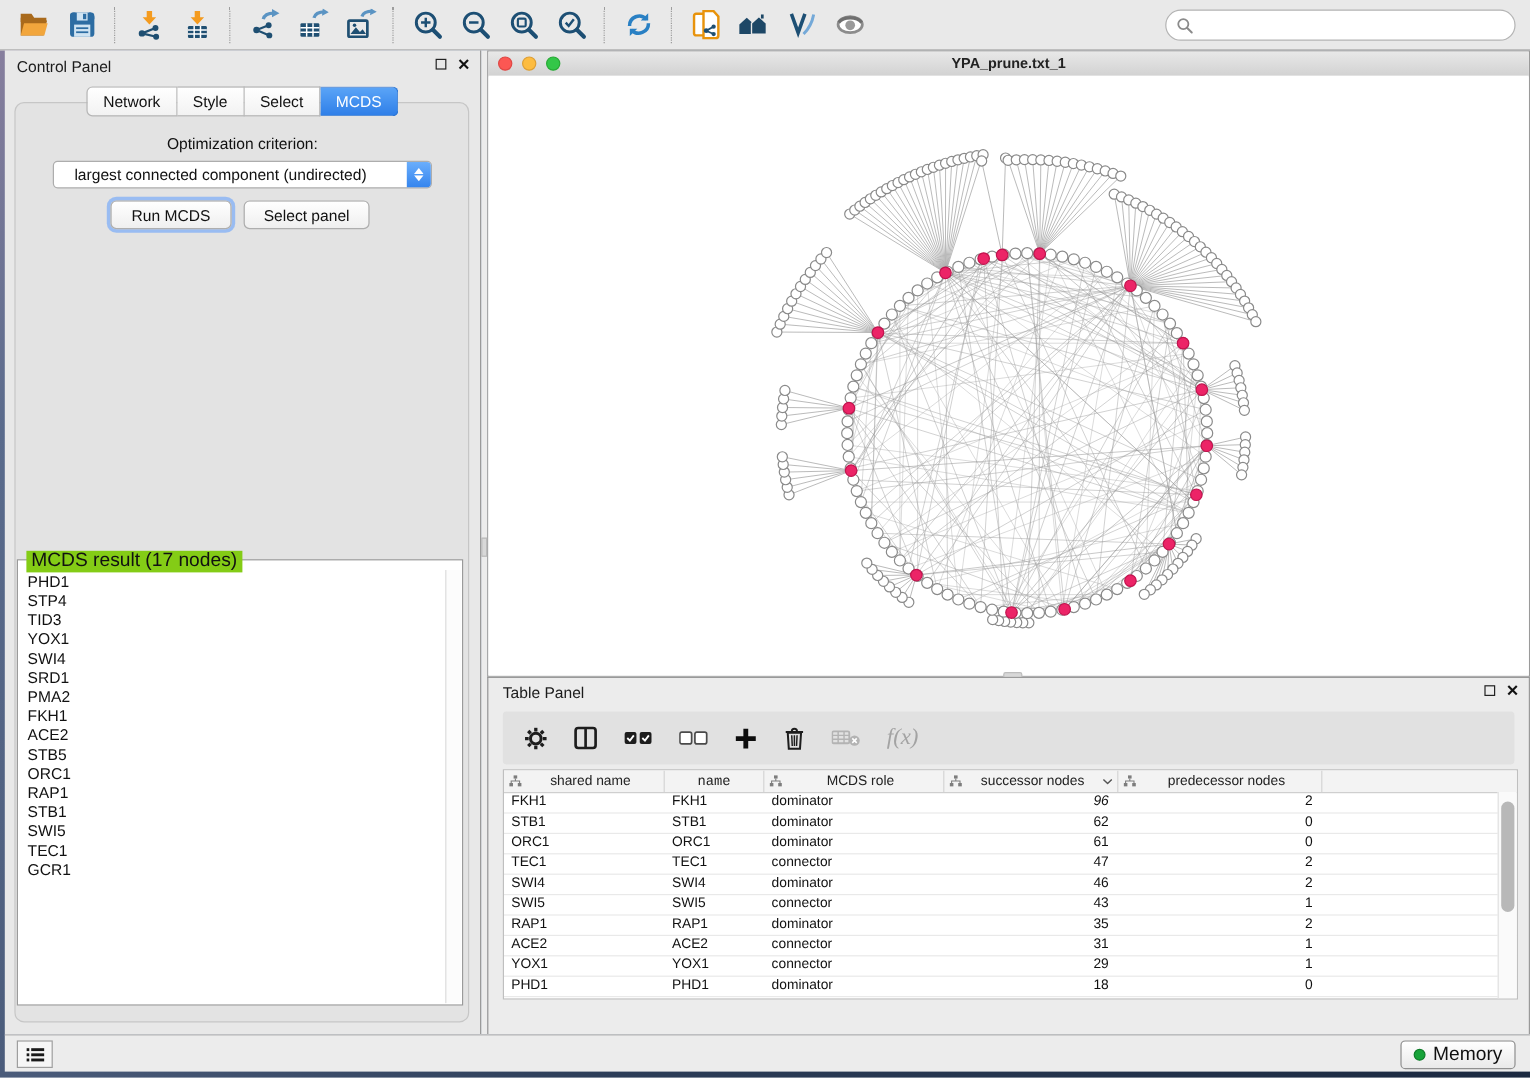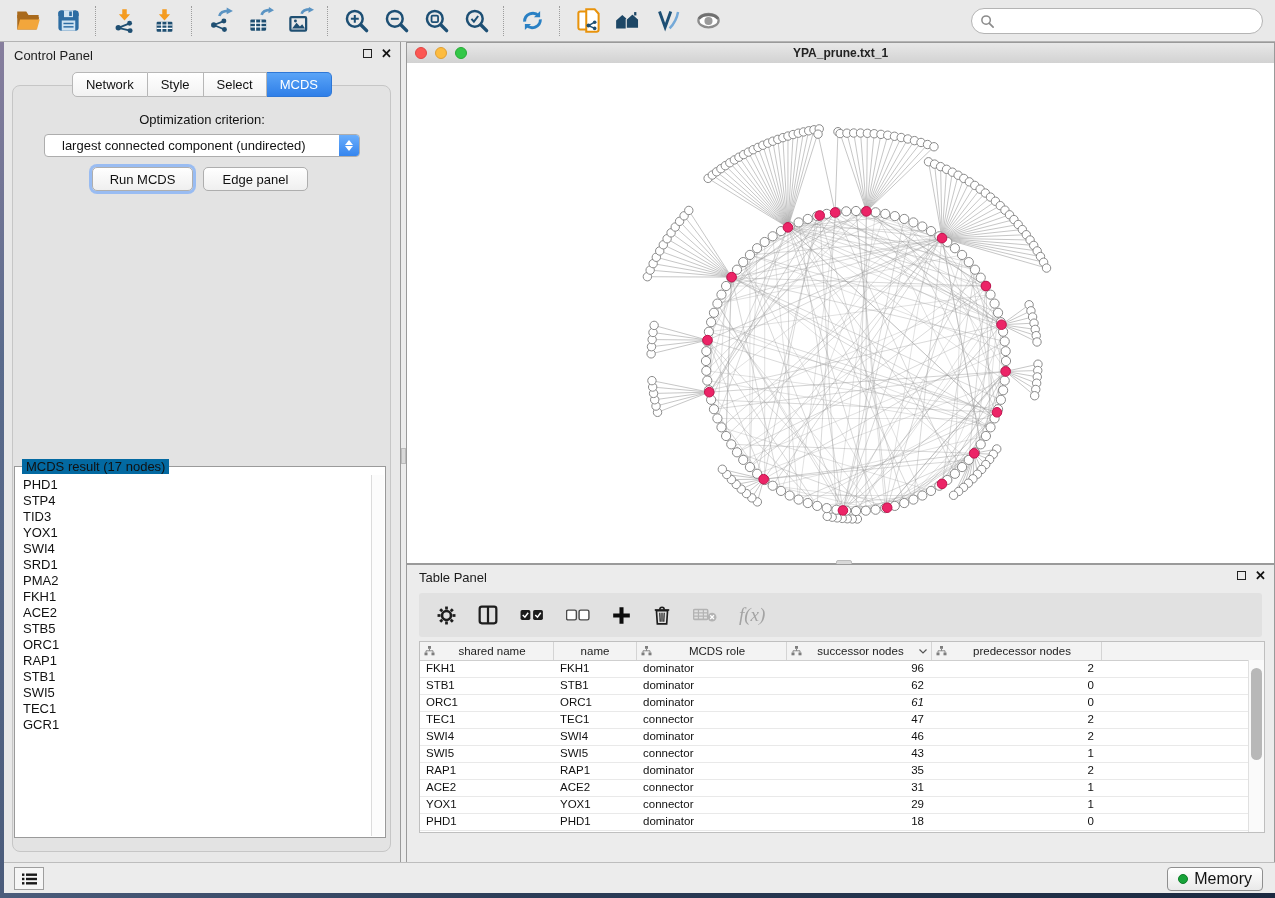--- a/index.html
+++ b/index.html
@@ -39,21 +39,21 @@
   #criterion-select .sel-text{flex:1;font-size:13px;color:#111;padding-left:17px;white-space:nowrap}
   #criterion-select .stepper{width:20px;height:21px;background:linear-gradient(#6aaefc,#3585ee);
     border-radius:0 3px 3px 0;display:flex;flex-direction:column;align-items:center;justify-content:center;gap:1px}
   .stepper svg{display:block}
   .btn{font-size:13px;color:#111;background:linear-gradient(#ffffff,#efefef);
     border:1px solid #aeaeae;border-radius:5px;height:24px;display:flex;align-items:center;justify-content:center;z-index:2;box-sizing:border-box}
   #run-btn{position:absolute;left:88px;top:125px;width:101px;box-shadow:0 0 0 3px rgba(92,156,255,.55)}
   #closepanel-btn{position:absolute;left:199px;top:125px;width:105px}
   #mcds-fieldset{position:absolute;left:10px;top:424px;width:372px;height:372px;background:#fff;
     border:1px solid #9a9a9a;z-index:2;margin:0;padding:0;box-sizing:border-box}
-  #mcds-legend{position:absolute;left:7px;top:-8px;background:#0369a1;padding:0 4px;font-size:13px;color:#111}
+  #mcds-legend{position:absolute;left:7px;top:-8px;background:#84cc16;padding:0 4px;font-size:16px;color:#111}
   #mcds-list{position:absolute;left:1px;top:10px;right:14px;bottom:1px;overflow:hidden;padding-left:7px}
   .mcds-item{font-size:13px;line-height:16px;color:#111}
   #mcds-scroll{position:absolute;top:8px;right:1px;bottom:1px;width:12px;background:#fcfcfc;border-left:1px solid #dcdcdc}
   
   #vsplit{position:absolute;left:401px;top:42px;width:5px;height:820px;background:#ececec}
   #vsplit .grip{position:absolute;left:0;top:406px;width:5px;height:16px;background:#d8d8d8;border:1px solid #bbb;box-sizing:border-box}
   #hsplit-grip{position:absolute;left:836px;top:560px;width:14px;height:6px;background:#d8d8d8;border:1px solid #bdbdbd;border-radius:2px}
   
   #network-window{position:absolute;left:406px;top:42px;width:869px;height:522px;border:1px solid #9a9a9a;box-sizing:border-box;background:#fff}
   #net-titlebar{position:absolute;left:0;top:0;right:0;height:20px;background:linear-gradient(#e8e8e8,#d2d2d2);
@@ -266,21 +266,21 @@
     <span class="stepper">
       <svg width="8" height="5" viewBox="0 0 8 5">
           <path d="M0 5L4 0l4 5z" fill="#fff"></path>
         </svg>
       <svg width="8" height="5" viewBox="0 0 8 5">
           <path d="M0 0l4 5 4-5z" fill="#fff"></path>
         </svg>
     </span>
   </div>
   <div id="run-btn" class="btn">Run MCDS</div>
-  <div id="closepanel-btn" class="btn">Edge panel</div>
+  <div id="closepanel-btn" class="btn">Select panel</div>
   <div id="mcds-fieldset">
     <span id="mcds-legend">MCDS result (17 nodes)</span>
     <div id="mcds-list">
         <div class="mcds-item">PHD1</div>
         <div class="mcds-item">STP4</div>
         <div class="mcds-item">TID3</div>
         <div class="mcds-item">YOX1</div>
         <div class="mcds-item">SWI4</div>
         <div class="mcds-item">SRD1</div>
         <div class="mcds-item">PMA2</div>
@@ -962,21 +962,21 @@
     <div id="tbl-head">
         <div class="th" style="width: 134px;">
           <svg width="11" height="10" viewBox="0 0 11 10">
             <rect x="4" y="0" width="3" height="2.8" fill="#7d7d7d"></rect>
             <rect x="0.5" y="6.5" width="3" height="2.8" fill="#7d7d7d"></rect>
             <rect x="7.5" y="6.5" width="3" height="2.8" fill="#7d7d7d"></rect>
             <path d="M5.5 2.8v2M2 6.5V4.8h7v1.7" fill="none" stroke="#7d7d7d" stroke-width="0.9"></path>
           </svg>
           <span class="lbl">shared name</span>
         </div>
-        <div class="th" style="width: 83px;">
+        <div class="th" style="width: 83px; font-family: Liberation Mono, monospace;">
           <span class="lbl">name</span>
         </div>
         <div class="th" style="width: 150px;">
           <svg width="11" height="10" viewBox="0 0 11 10">
             <rect x="4" y="0" width="3" height="2.8" fill="#7d7d7d"></rect>
             <rect x="0.5" y="6.5" width="3" height="2.8" fill="#7d7d7d"></rect>
             <rect x="7.5" y="6.5" width="3" height="2.8" fill="#7d7d7d"></rect>
             <path d="M5.5 2.8v2M2 6.5V4.8h7v1.7" fill="none" stroke="#7d7d7d" stroke-width="0.9"></path>
           </svg>
           <span class="lbl">MCDS role</span>
@@ -1001,35 +1001,35 @@
             <path d="M5.5 2.8v2M2 6.5V4.8h7v1.7" fill="none" stroke="#7d7d7d" stroke-width="0.9"></path>
           </svg>
           <span class="lbl">predecessor nodes</span>
         </div>
       </div>
     <div id="tbl-body">
         <div class="tr">
           <div class="td" style="width: 134px;">FKH1</div>
           <div class="td" style="width: 83px;">FKH1</div>
           <div class="td" style="width: 150px;">dominator</div>
-          <div class="td num" style="width: 145px;">96</div>
+          <div class="td num" style="width: 145px; font-style: italic;">96</div>
           <div class="td num" style="width: 170px;">2</div>
         </div>
         <div class="tr">
           <div class="td" style="width: 134px;">STB1</div>
           <div class="td" style="width: 83px;">STB1</div>
           <div class="td" style="width: 150px;">dominator</div>
           <div class="td num" style="width: 145px;">62</div>
           <div class="td num" style="width: 170px;">0</div>
         </div>
         <div class="tr">
           <div class="td" style="width: 134px;">ORC1</div>
           <div class="td" style="width: 83px;">ORC1</div>
           <div class="td" style="width: 150px;">dominator</div>
-          <div class="td num" style="width: 145px; font-style: italic;">61</div>
+          <div class="td num" style="width: 145px;">61</div>
           <div class="td num" style="width: 170px;">0</div>
         </div>
         <div class="tr">
           <div class="td" style="width: 134px;">TEC1</div>
           <div class="td" style="width: 83px;">TEC1</div>
           <div class="td" style="width: 150px;">connector</div>
           <div class="td num" style="width: 145px;">47</div>
           <div class="td num" style="width: 170px;">2</div>
         </div>
         <div class="tr">

